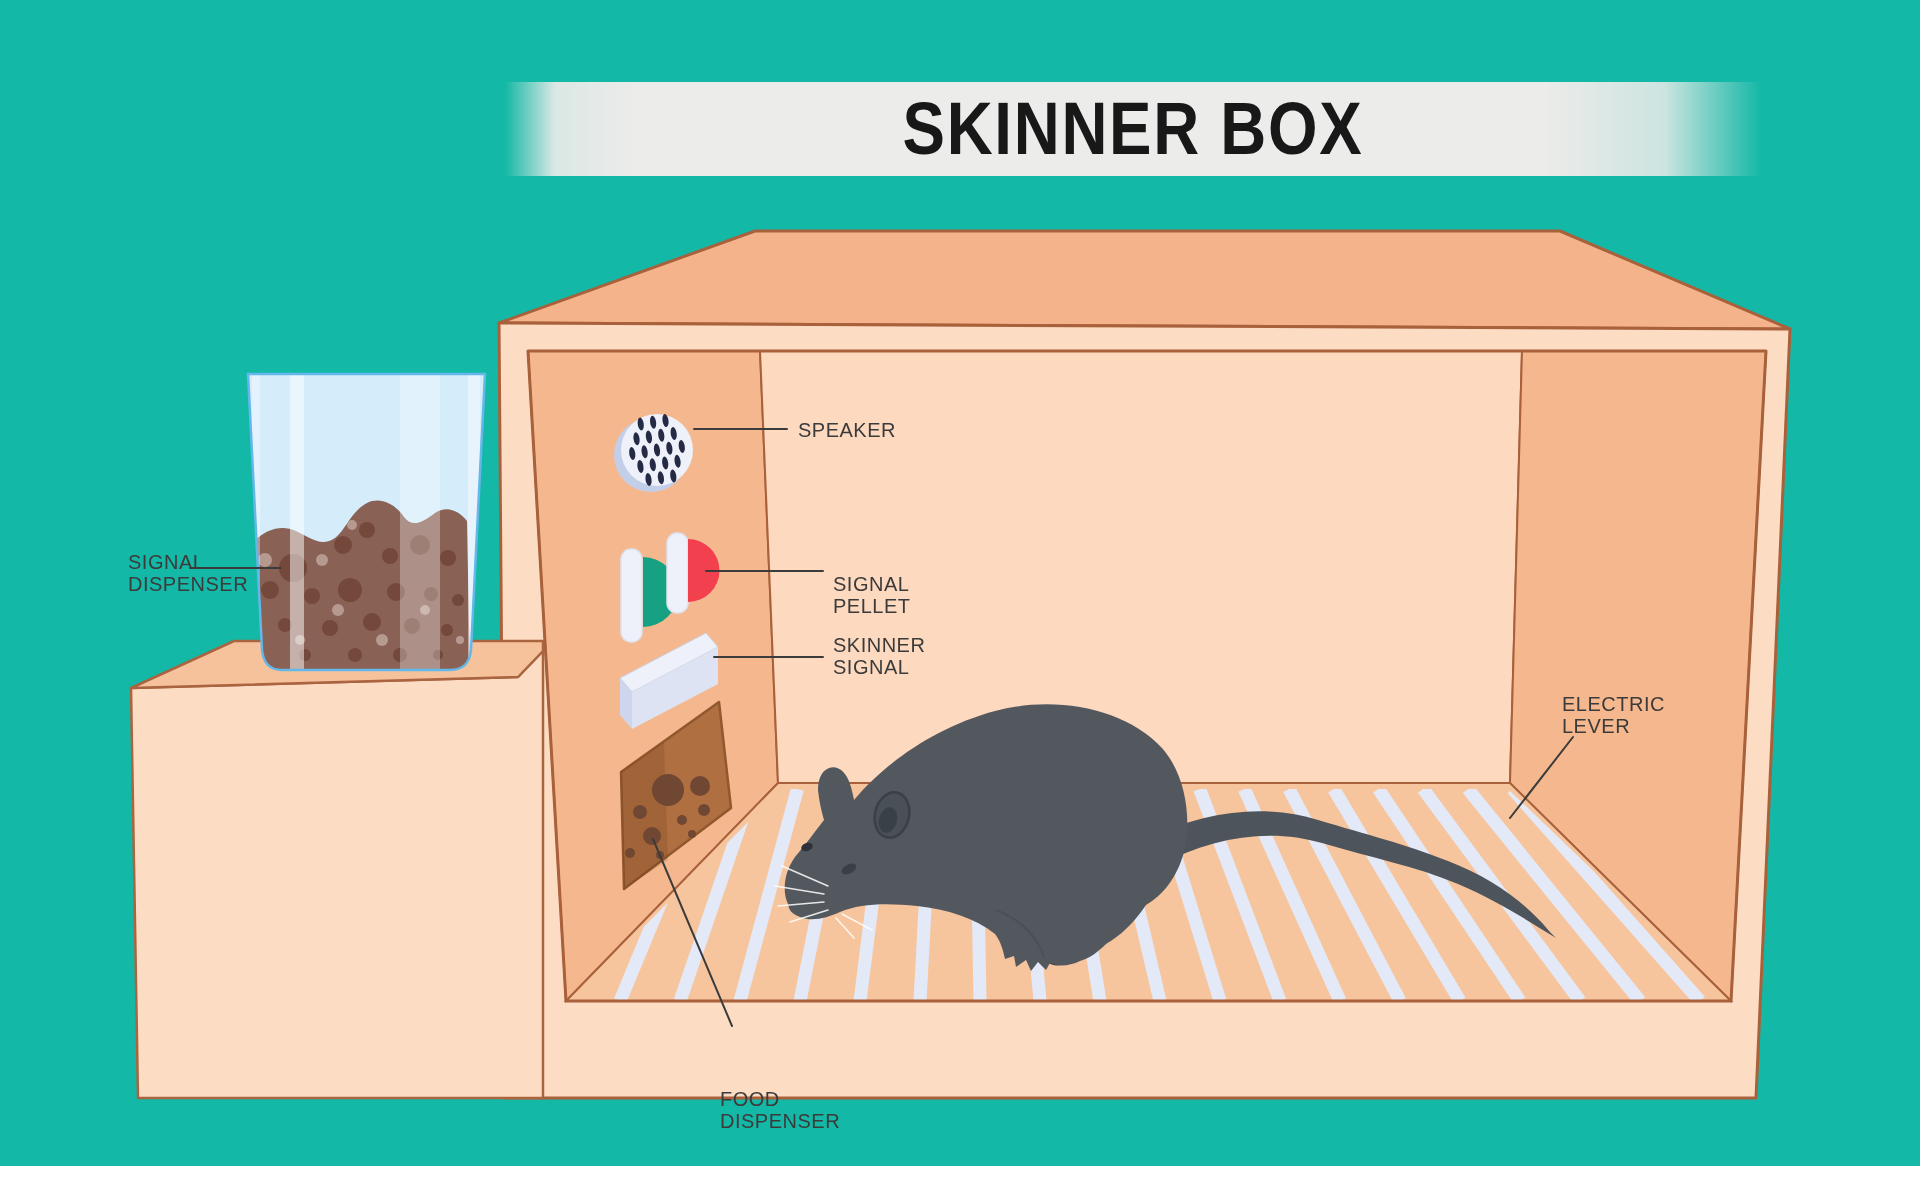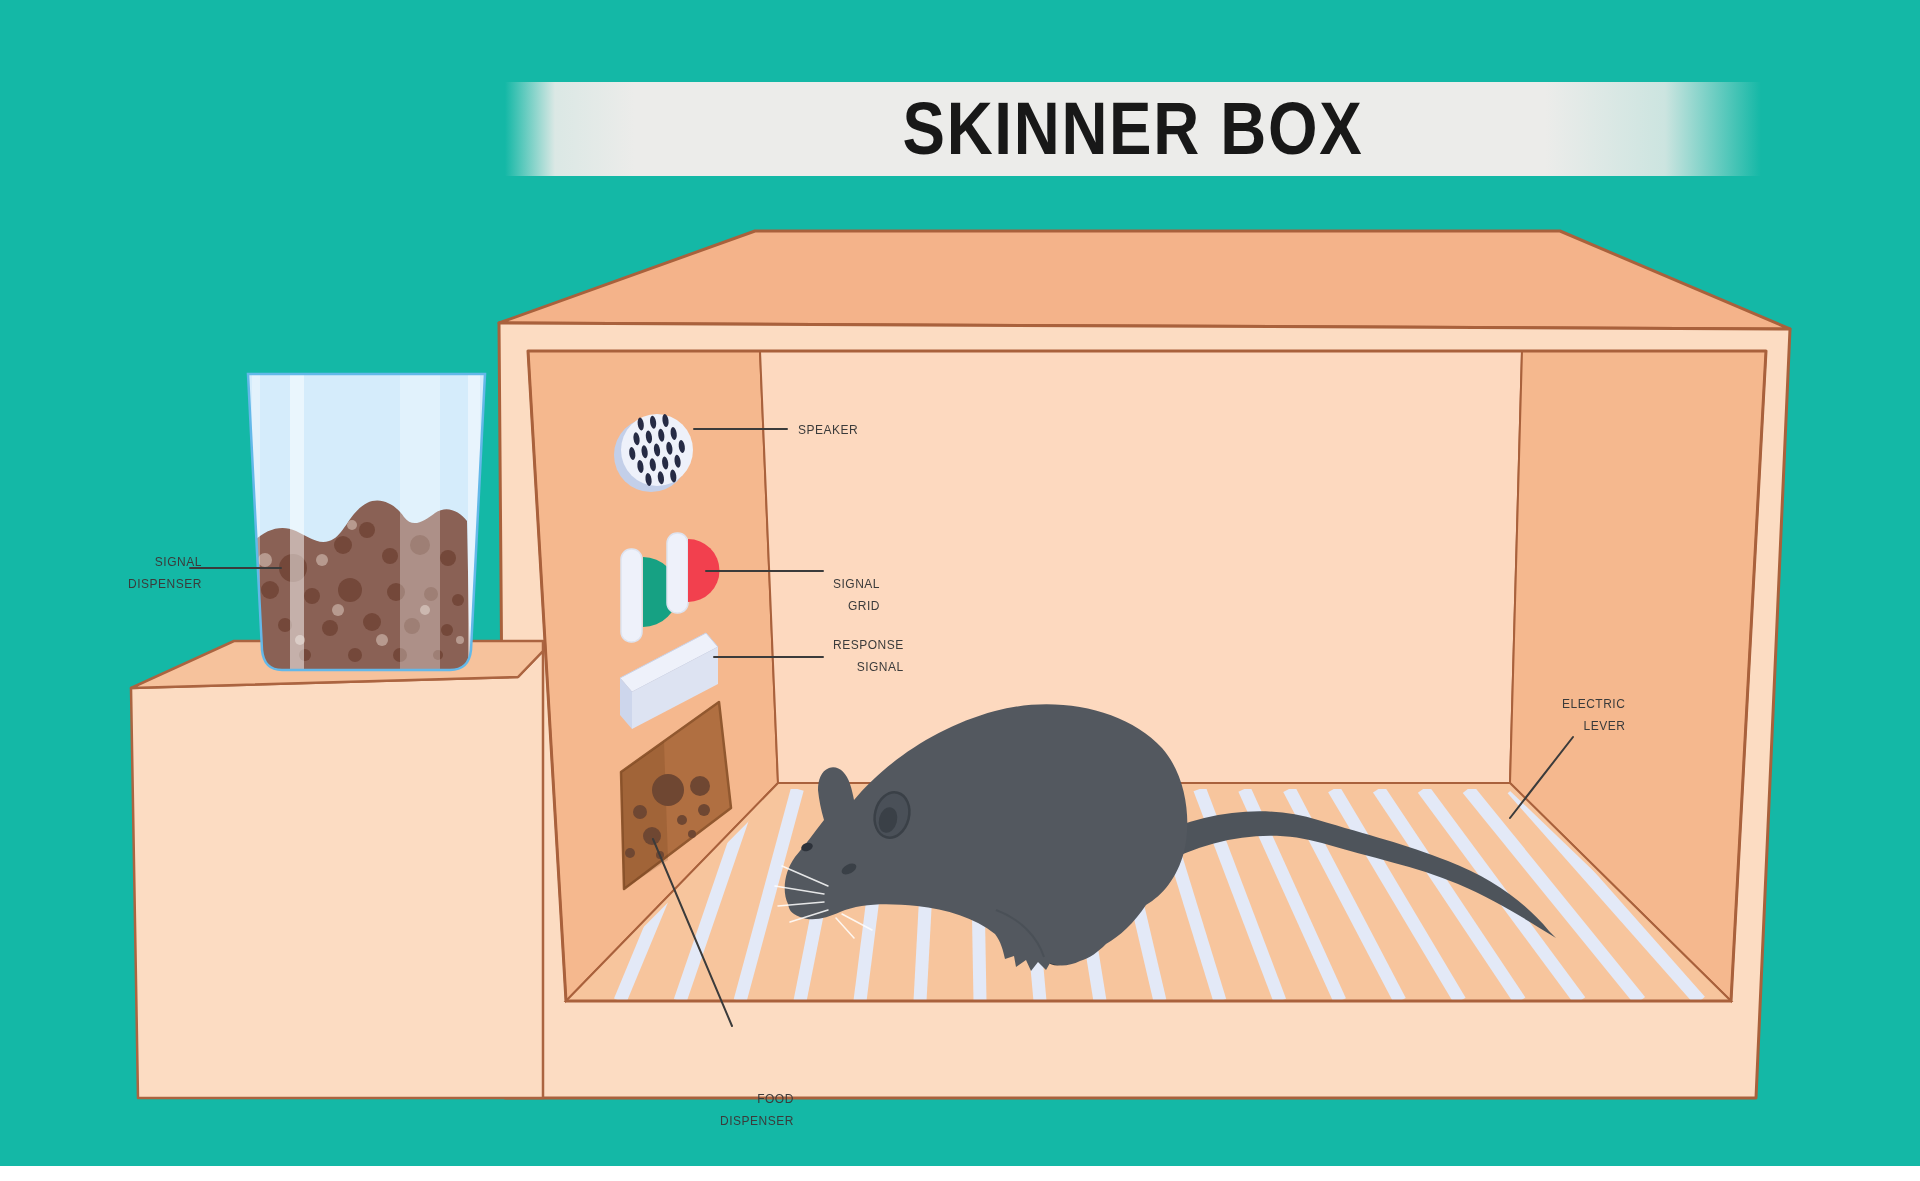--- a/index.html
+++ b/index.html
@@ -6,22 +6,22 @@
   #stage{position:relative;width:1920px;height:1166px;background:#14b8a6;overflow:hidden;
          font-family:"Liberation Sans", sans-serif;}
   #title-banner{position:absolute;left:505px;top:82px;width:1256px;height:94px;
     background:linear-gradient(90deg, rgba(236,236,234,0) 0px, rgba(236,236,234,.92) 50px,
       var(--c-banner,#ececea) 130px, var(--c-banner,#ececea) 1040px,
       rgba(236,236,234,.85) 1160px, rgba(236,236,234,0) 100%);
     display:flex;align-items:center;justify-content:center;}
   #page-title{font-size:74px;font-weight:700;letter-spacing:2px;color:var(--c-title_text,#181818);
     transform:scaleX(.86);white-space:nowrap;line-height:1;}
   svg{position:absolute;left:0;top:0;}
-  .label{position:absolute;font-size:12px;line-height:22px;letter-spacing:.5px;
-    color:var(--c-label_text,#3b3b3b);white-space:nowrap;text-align:right;}
+  .label{position:absolute;font-size:20px;line-height:22px;letter-spacing:.5px;
+    color:var(--c-label_text,#3b3b3b);white-space:nowrap;}
   .label span{display:block;}
 </style>
 </head>
 <body>
 
 <div id="stage">
 
   <svg width="1920" height="1181" viewBox="0 0 1920 1181">
     <defs>
       <clipPath id="clipFloor">
@@ -238,24 +238,24 @@
 
   <div class="label" style="left:128px;top:551px">
     <span>SIGNAL</span>
     <span>DISPENSER</span>
   </div>
   <div class="label" style="left:798px;top:419px">
     <span>SPEAKER</span>
   </div>
   <div class="label" style="left:833px;top:573px">
     <span>SIGNAL</span>
-    <span>GRID</span>
+    <span>PELLET</span>
   </div>
   <div class="label" style="left:833px;top:634px">
-    <span>RESPONSE</span>
+    <span>SKINNER</span>
     <span>SIGNAL</span>
   </div>
   <div class="label" style="left:1562px;top:693px">
     <span>ELECTRIC</span>
     <span>LEVER</span>
   </div>
   <div class="label" style="left:720px;top:1088px">
     <span>FOOD</span>
     <span>DISPENSER</span>
   </div>

